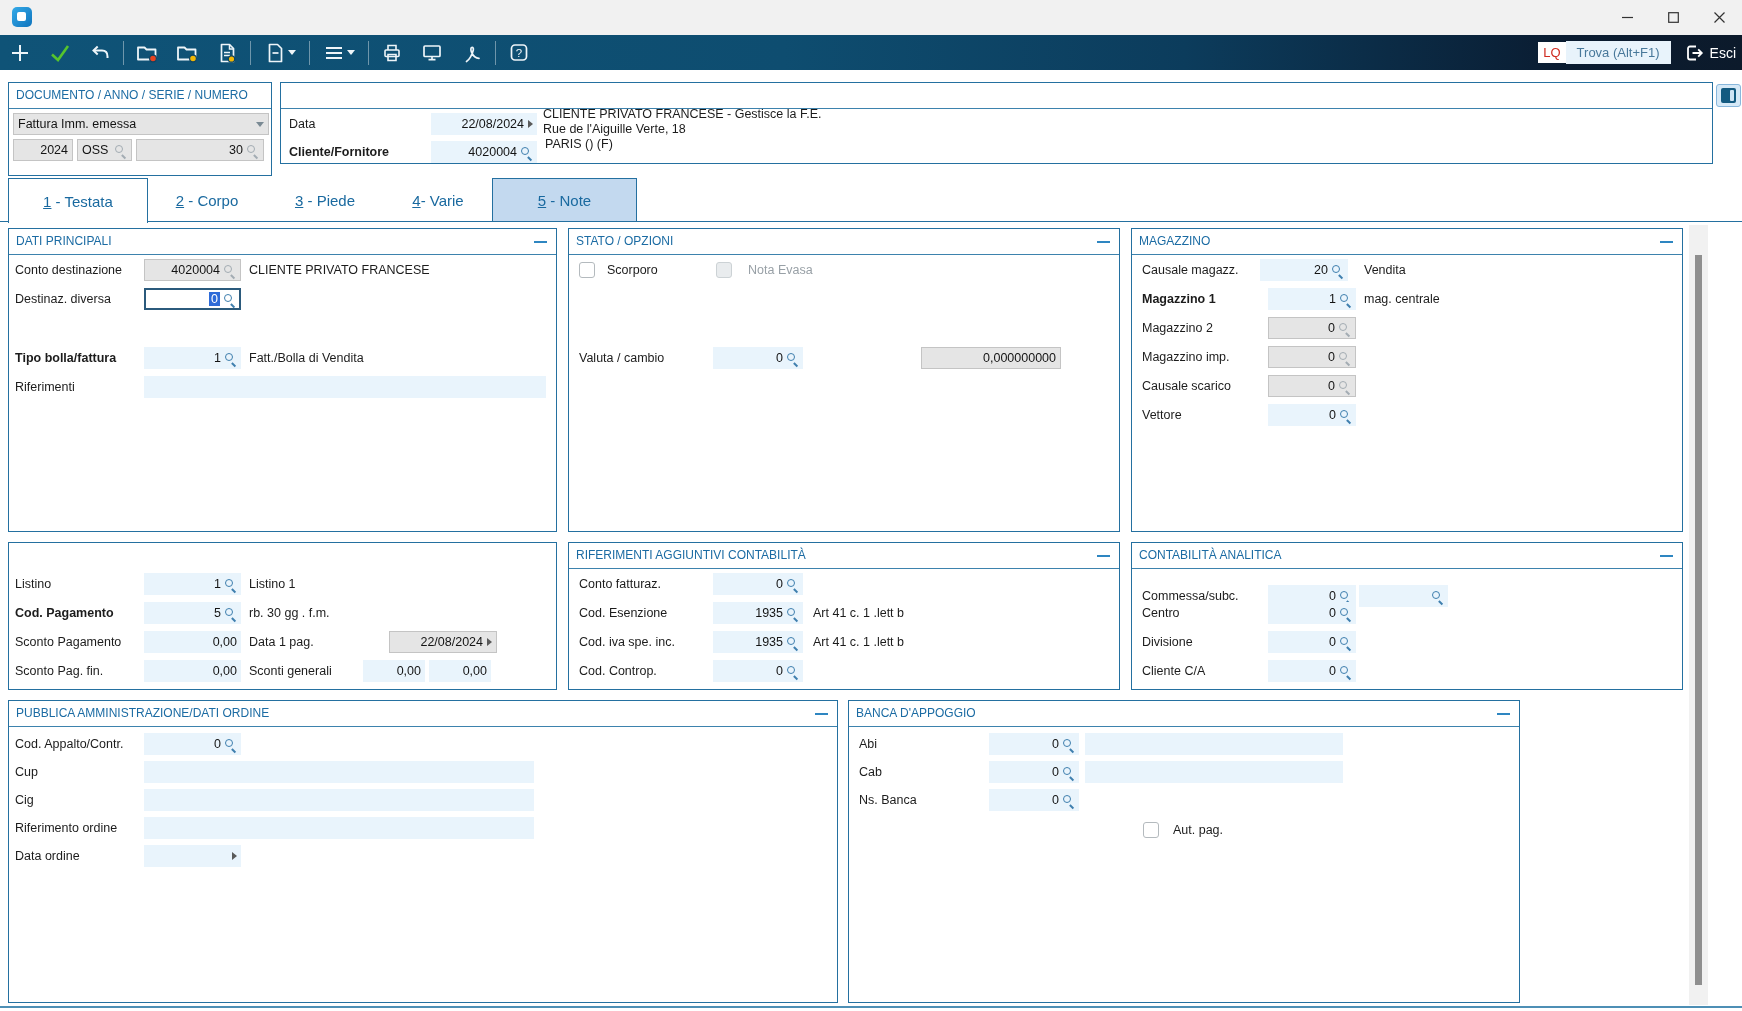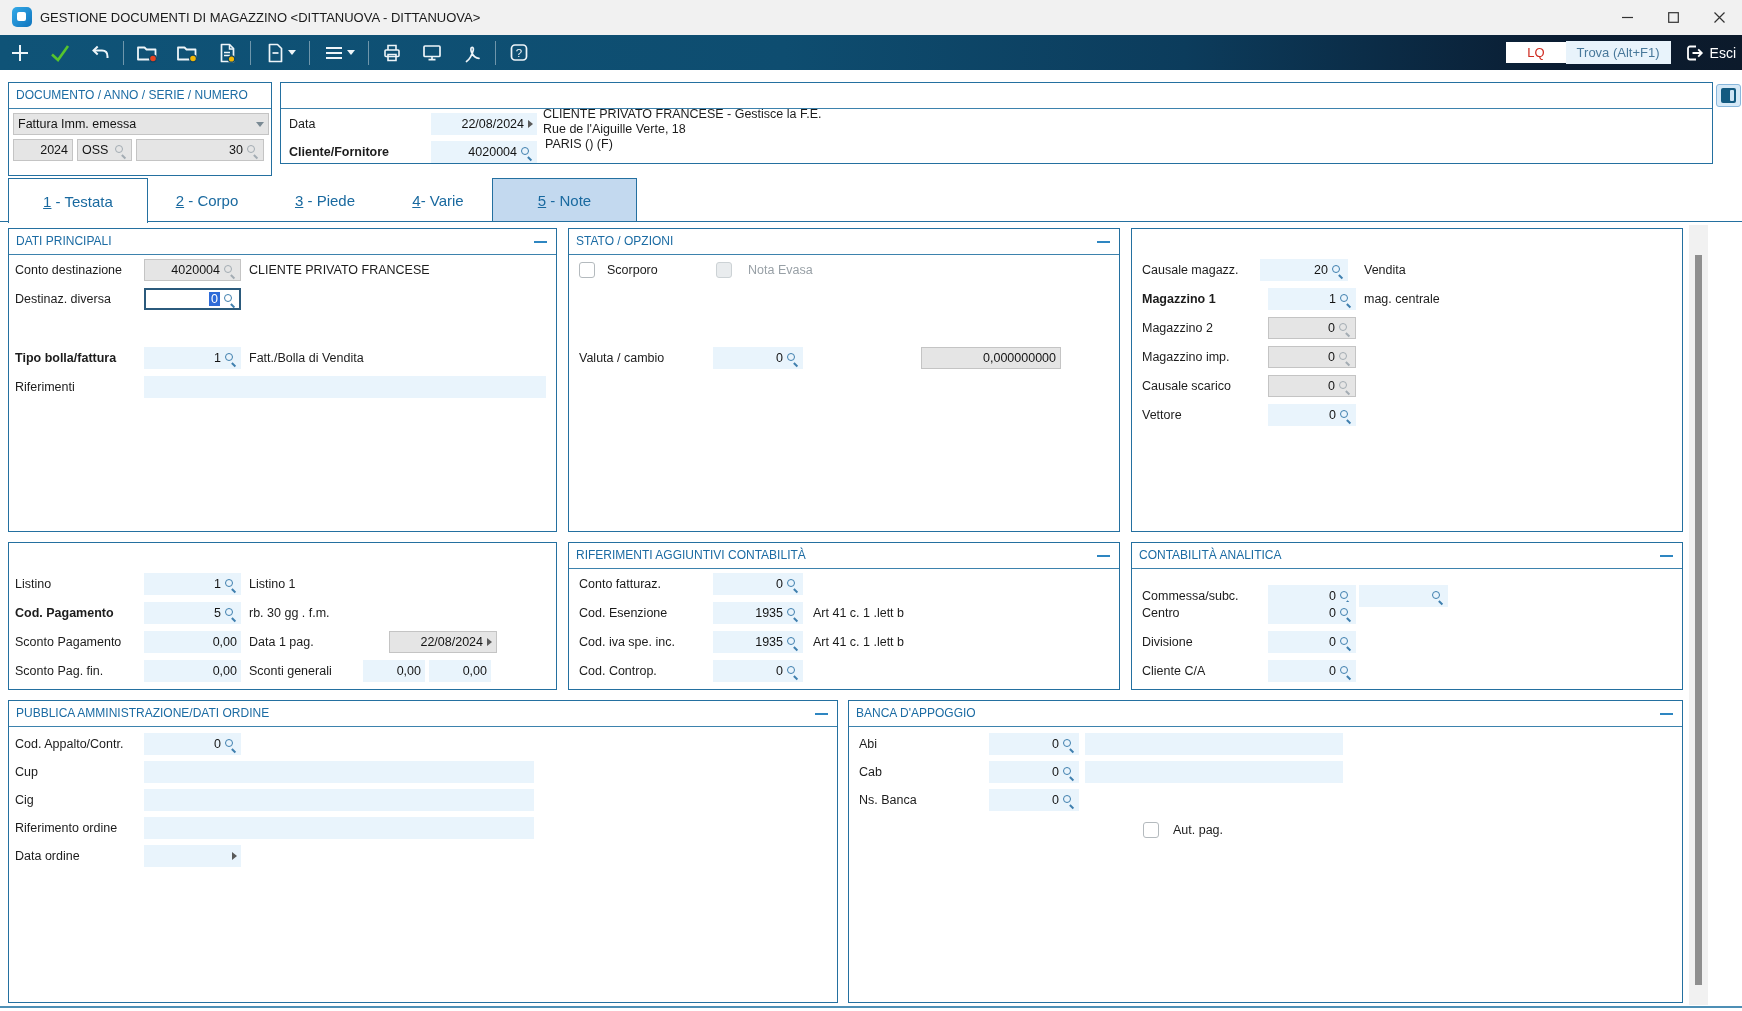--- a/index.html
+++ b/index.html
@@ -16,21 +16,21 @@
   .winbtn{width:46px;height:35px;display:flex;align-items:center;justify-content:center}
   
   .toolbar{position:absolute;left:0;top:35px;width:100%;height:35px;
            background:linear-gradient(90deg,#0f5377 0%,#0e4d70 45%,#0c3c5c 68%,#0a1c31 90%,#0c1a2b 100%);
            display:flex;align-items:center}
   .tbtn{width:40px;height:30px;display:flex;align-items:center;justify-content:center;flex:0 0 auto}
   .tsep{width:1px;height:24px;background:rgba(255,255,255,.4);margin:0 3px;flex:0 0 auto}
   .caret{width:0;height:0;border-left:4px solid transparent;border-right:4px solid transparent;
          border-top:5px solid #eef5f9;margin-left:2px}
   .tright{position:absolute;right:6px;top:0;height:35px;display:flex;align-items:center}
-  .lq{background:#fff;color:#cf2b20;font-size:13px;padding:3px 21px;line-height:15px}
+  .lq{background:#fff;color:#cf2b20;font-size:13px;padding:3px 5px;line-height:15px}
   .findbtn{background:#e8f3fb;color:#48789a;font-size:13px;padding:4px 11px;line-height:15px;margin-right:12px}
   .escibtn{display:flex;align-items:center;color:#fff;font-size:14px;gap:5px}
   
   .panel{position:absolute;background:#fff;border:1px solid #2470a0;box-sizing:border-box}
   .ptitle{position:absolute;left:0;right:0;top:0;height:25px;border-bottom:1px solid #3d82ad}
   .ptitle .pt{position:absolute;left:7px;top:0;line-height:25px;font-size:12px;color:#1b6ba3;white-space:nowrap}
   .pmin{position:absolute;right:9px;top:12px;width:13px;height:2px;background:#2e86c1}
   .prow{position:absolute;left:0;right:0;height:22px}
   .lbl{position:absolute;top:0;line-height:22px;font-size:12.5px;color:#1c1c1c;white-space:nowrap}
   .lbl.bold{font-weight:bold}
@@ -78,21 +78,20 @@
   .bottomline{position:absolute;left:0;top:1006px;width:100%;height:2px;background:#4d8fb5}
   svg{display:block}
 </style>
 </head>
 <body>
 
 <div class="titlebar">
   <div class="appicon">
       <i></i>
     </div>
-  <div class="apptitle">GESTIONE DOCUMENTI DI MAGAZZINO &lt;DITTANUOVA - DITTANUOVA&gt;</div>
   <div class="winbtns">
     <div class="winbtn">
       <svg width="11" height="11" viewBox="0 0 11 11">
           <path d="M0 5.5h11" stroke="#333" stroke-width="1.2"></path>
         </svg>
     </div>
     <div class="winbtn">
       <svg width="11" height="11" viewBox="0 0 11 11">
           <rect x="0.7" y="0.7" width="9.6" height="9.6" fill="none" stroke="#333" stroke-width="1.2"></rect>
         </svg>
@@ -326,20 +325,24 @@
         <span class="val">0</span>
         <span class="mag"></span>
       </div>
     <div class="fld gray" style="left:352px;width:140px">
         <span class="val">0,000000000</span>
       </div>
   </div>
 </div>
 
 <div class="panel" style="left:1131px;top:228px;width:552px;height:304px">
+  <div class="ptitle">
+      <span class="pt">MAGAZZINO</span>
+      <span class="pmin"></span>
+    </div>
   <div class="prow" style="top:30px">
     <span class="lbl" style="left:10px">Causale magazz.</span>
     <div class="fld blue" style="left:128px;width:88px">
         <span class="val">20</span>
         <span class="mag"></span>
       </div>
     <span class="desc" style="left:232px">Vendita</span>
   </div>
   <div class="prow" style="top:59px">
     <span class="lbl bold" style="left:10px">Magazzino 1</span>
@@ -530,21 +533,21 @@
   </div>
   <div class="prow" style="top:144px">
     <span class="lbl" style="left:6px">Data ordine</span>
     <div class="fld blue" style="left:135px;width:97px">
         <span class="val"></span>
         <span class="arrR"></span>
       </div>
   </div>
 </div>
 
-<div class="panel" style="left:848px;top:700px;width:835px;height:303px">
+<div class="panel" style="left:848px;top:700px;width:672px;height:303px">
   <div class="ptitle">
       <span class="pt">BANCA D'APPOGGIO</span>
       <span class="pmin"></span>
     </div>
   <div class="prow" style="top:32px">
     <span class="lbl" style="left:10px">Abi</span>
     <div class="fld blue" style="left:140px;width:90px">
         <span class="val">0</span>
         <span class="mag"></span>
       </div>

